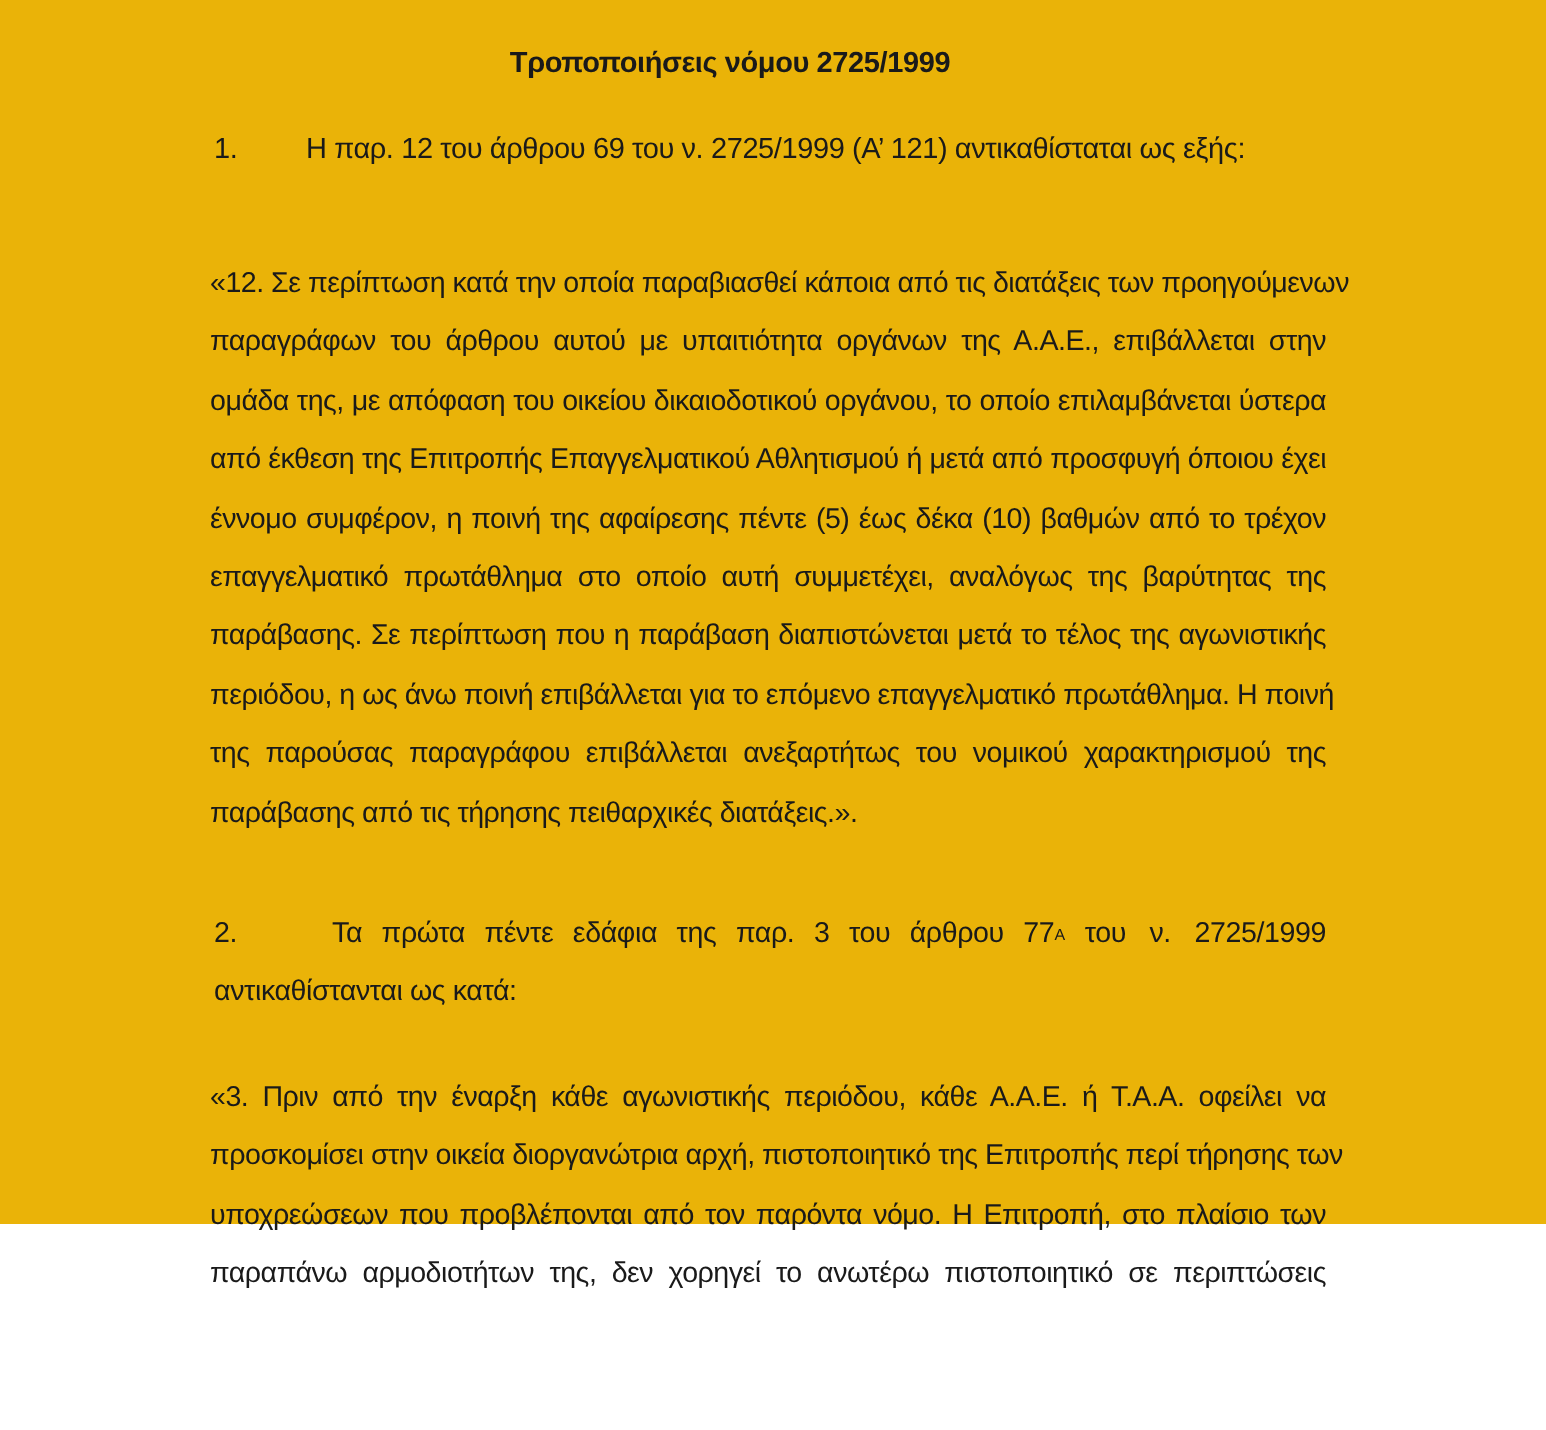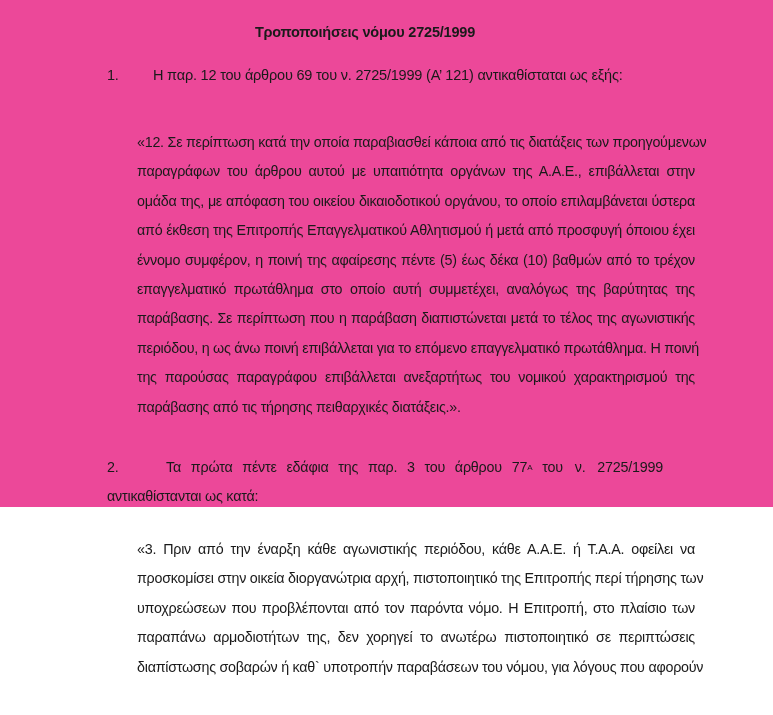--- a/index.html
+++ b/index.html
@@ -1,24 +1,24 @@
 <!DOCTYPE html>
 <html><head>
 <meta charset="utf-8">
 <style>
   html, body { margin: 0; padding: 0; background: #ffffff; }
   body { width: 773px; height: 715px; overflow: hidden; position: relative;
          font-family: "Liberation Sans", "DejaVu Sans", sans-serif; color: #1a1a1a; }
-  .page { position: absolute; left: 0; top: 0; width: 773px; height: 507px; background: #ec4899; }
+  .page { position: absolute; left: 0; top: 0; width: 773px; height: 612px; background: #eab308; }
   .title { position: absolute; top: 24px; left: 0; width: 730px; text-align: center;
            font-weight: bold; font-size: 14.5px; letter-spacing: -0.2px; }
   .item-head { position: absolute; left: 107px; font-size: 14.5px; letter-spacing: -0.2px; white-space: nowrap; }
   .item-num { display: inline-block; width: 46px; }
   .para { position: absolute; left: 105px; width: 558px; font-size: 14.3px;
-          line-height: 29.4px; text-align: justify; letter-spacing: -0.25px; margin-left: 32px; }
+          line-height: 29.4px; text-align: justify; letter-spacing: -0.25px; }
   .para .ln { display: block; text-align: justify; text-align-last: justify; height: 29.4px; white-space: nowrap; overflow: visible; }
   .para .ln.last { text-align-last: left; }
   .item2 { position: absolute; left: 107px; width: 556px; font-size: 14.3px; line-height: 29.4px; letter-spacing: -0.2px; }
   .item2 .ln1 { display: flex; justify-content: space-between; white-space: nowrap; }
   .item2 .num { width: 62px; display: inline-block; }
   sup { font-size: 8px; vertical-align: 6px; }
 </style>
 </head>
 <body>
 
@@ -54,16 +54,15 @@
       </span>
     </div>
     <div>αντικαθίστανται ως κατά:</div>
   </div>
 
   <div class="para" style="top:535px;">
     <span class="ln">«3. Πριν από την έναρξη κάθε αγωνιστικής περιόδου, κάθε Α.Α.Ε. ή Τ.Α.Α. οφείλει να</span>
     <span class="ln">προσκομίσει στην οικεία διοργανώτρια αρχή, πιστοποιητικό της Επιτροπής περί τήρησης των</span>
     <span class="ln">υποχρεώσεων που προβλέπονται από τον παρόντα νόμο. Η Επιτροπή, στο πλαίσιο των</span>
     <span class="ln">παραπάνω αρμοδιοτήτων της, δεν χορηγεί το ανωτέρω πιστοποιητικό σε περιπτώσεις</span>
-    <span class="ln">διαπίστωσης σοβαρών ή καθ` υποτροπήν παραβάσεων του νόμου, για λόγους που αφορούν</span>
   </div>
 
 </div>
 
 </body></html>

